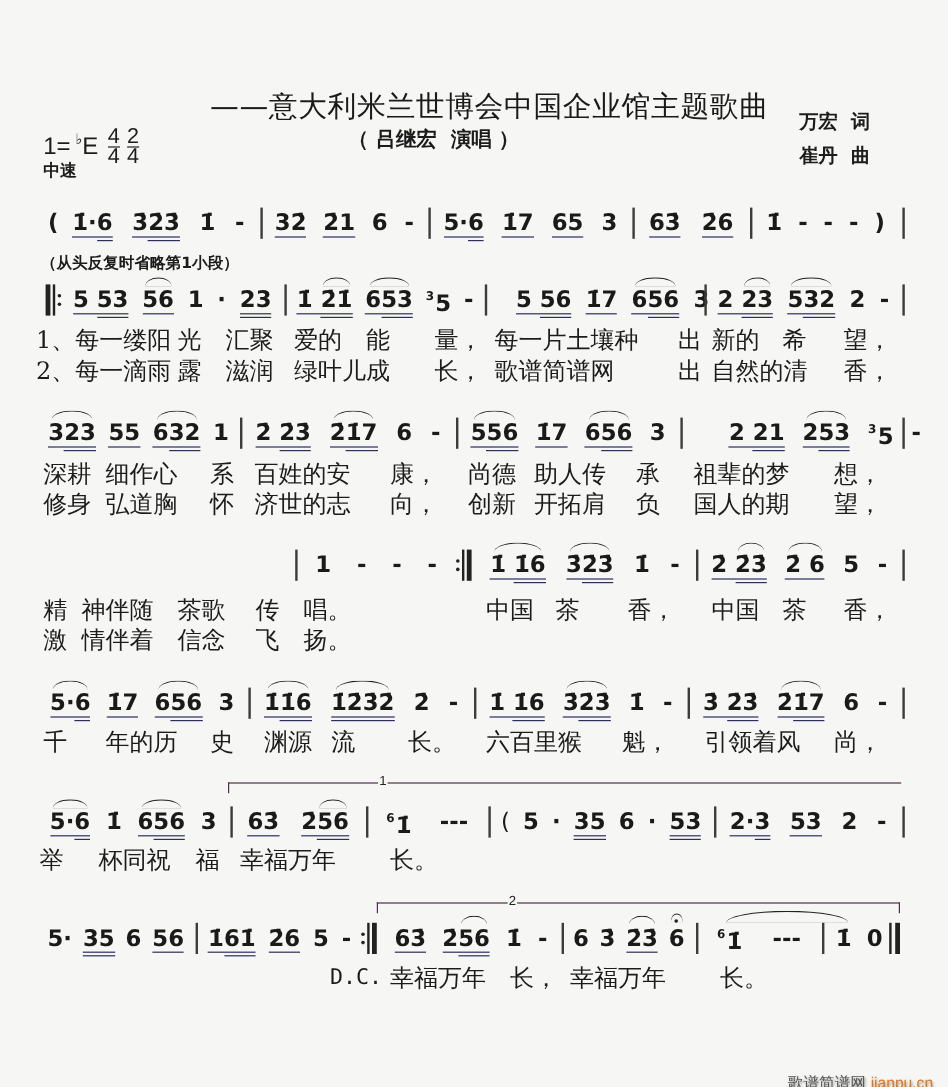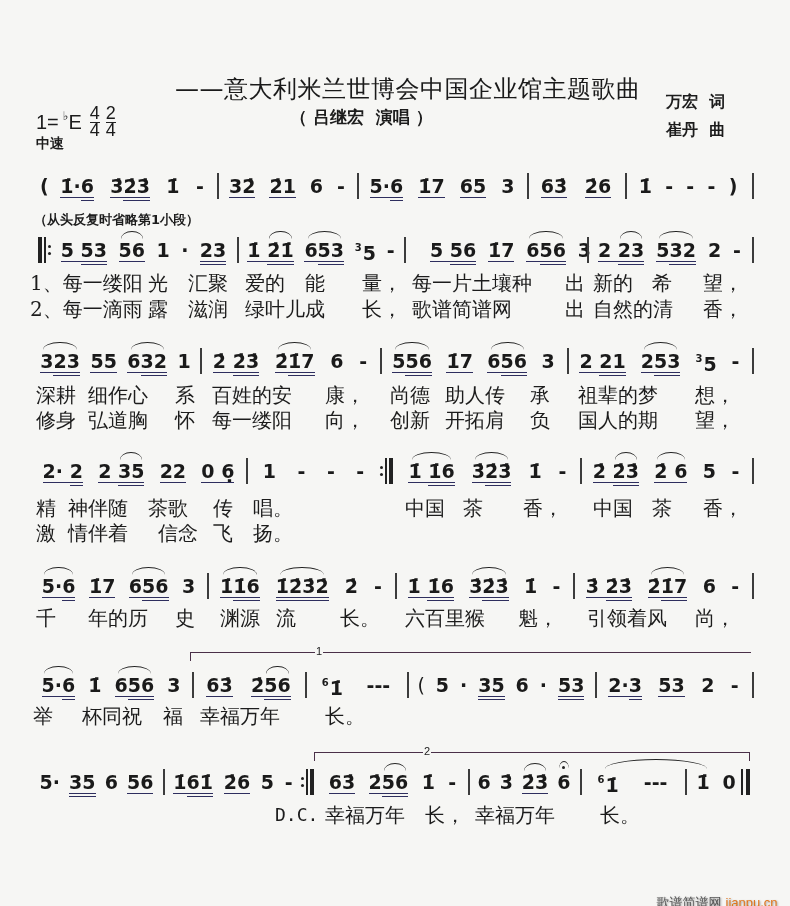--- a/index.html
+++ b/index.html
@@ -191,21 +191,21 @@
       <span class="n">-</span>
     </div>
     <div class="bar" style="left:380px"></div>
     <div class="m" style="left:385px;width:177px">
       <span class="n u1 sl"><span>5</span><span class="s2">56</span></span>
       <span class="n u1">1̇7</span>
       <span class="n u1 sl"><span>6</span><span class="s2">56</span></span>
       <span class="n">3</span>
     </div>
     <div class="bar" style="left:567px"></div>
-    <div class="m" style="left:572px;width:175px">
+    <div class="m" style="left:600px;width:175px">
       <span class="n u1"><span>2 </span><span class="s2">21</span></span>
       <span class="n u1 sl"><span>2</span><span class="s2">53</span></span>
       <span class="n"><span class="gr">3</span><span>5</span></span>
       <span class="n">-</span>
     </div>
     <div class="bar" style="left:752px"></div>
   </div>
 
   <div class="ly" style="top:384px">
     <span style="left:36px">深耕</span>
@@ -216,36 +216,30 @@
     <span style="left:390px">尚德</span>
     <span style="left:445px">助人传</span>
     <span style="left:530px">承</span>
     <span style="left:578px">祖辈的梦</span>
     <span style="left:695px">想，</span>
   </div>
   <div class="ly" style="top:409px">
     <span style="left:36px">修身</span>
     <span style="left:88px">弘道胸</span>
     <span style="left:175px">怀</span>
-    <span style="left:212px">每一缕阳</span>
+    <span style="left:212px">济世的志</span>
     <span style="left:325px">向，</span>
     <span style="left:390px">创新</span>
     <span style="left:445px">开拓肩</span>
     <span style="left:530px">负</span>
     <span style="left:578px">国人的期</span>
     <span style="left:695px">望，</span>
   </div>
 
   <div class="row" style="top:460px">
-    <div class="m" style="left:35px;width:207px">
-      <span class="n u1"><span>2· </span><span class="s2">2</span></span>
-      <span class="n u1"><span>2 </span><span class="s2 sl">35</span></span>
-      <span class="n u1">22</span>
-      <span class="n u1">0 6̣</span>
-    </div>
     <div class="bar" style="left:246px"></div>
     <div class="m" style="left:252px;width:123px">
       <span class="n">1</span>
       <span class="n">-</span>
       <span class="n">-</span>
       <span class="n">-</span>
     </div>
     <div class="rep-end" style="left:380px">
         <i class="thick"></i>
       </div>
@@ -274,21 +268,21 @@
     <span style="left:405px">中国</span>
     <span style="left:463px">茶</span>
     <span style="left:523px">香，</span>
     <span style="left:593px">中国</span>
     <span style="left:652px">茶</span>
     <span style="left:703px">香，</span>
   </div>
   <div class="ly" style="top:522px">
     <span style="left:36px">激</span>
     <span style="left:68px">情伴着</span>
-    <span style="left:158px">信念</span>
+    <span style="left:148px">信念</span>
     <span style="left:213px">飞</span>
     <span style="left:253px">扬。</span>
   </div>
 
   <div class="row" style="top:575px">
     <div class="m" style="left:35px;width:167px">
       <span class="n u1 sl"><span>5·</span><span class="s2">6</span></span>
       <span class="n u1">1̇7</span>
       <span class="n u1 sl"><span>6</span><span class="s2">56</span></span>
       <span class="n">3</span>

